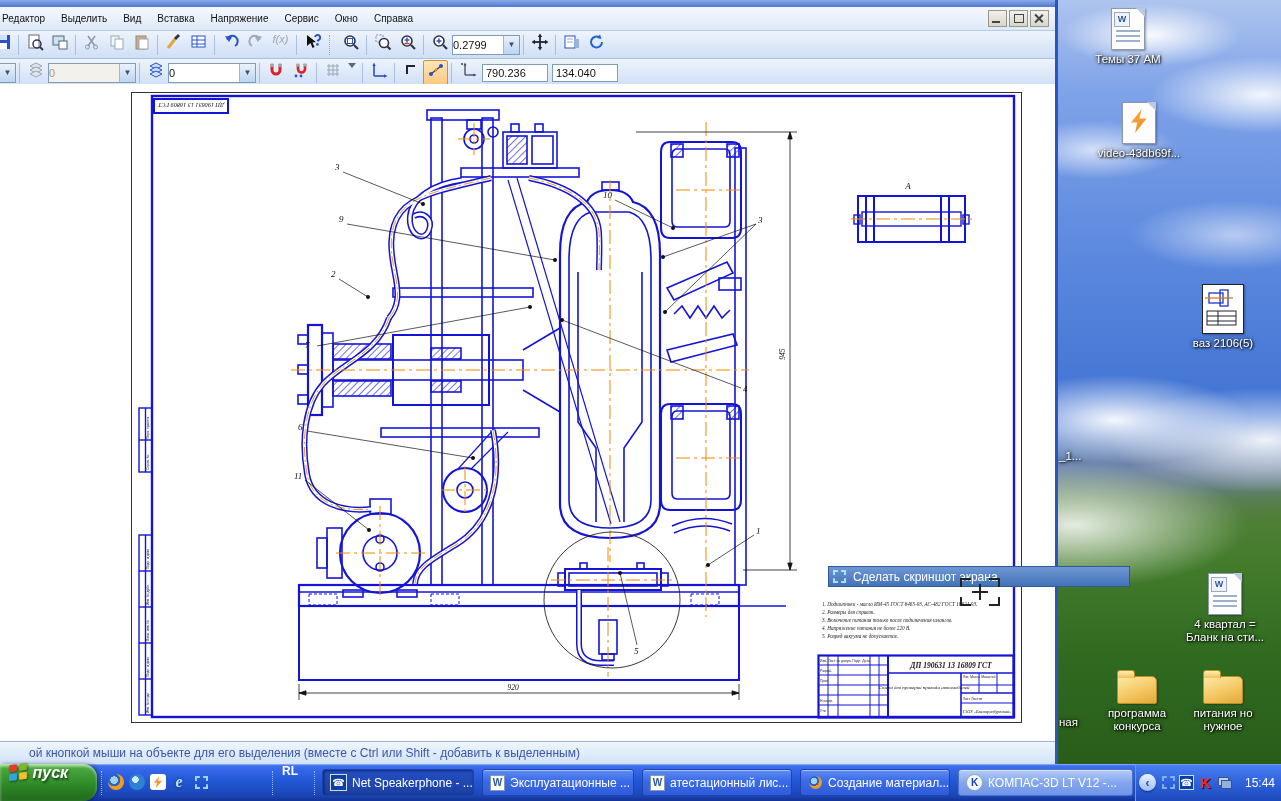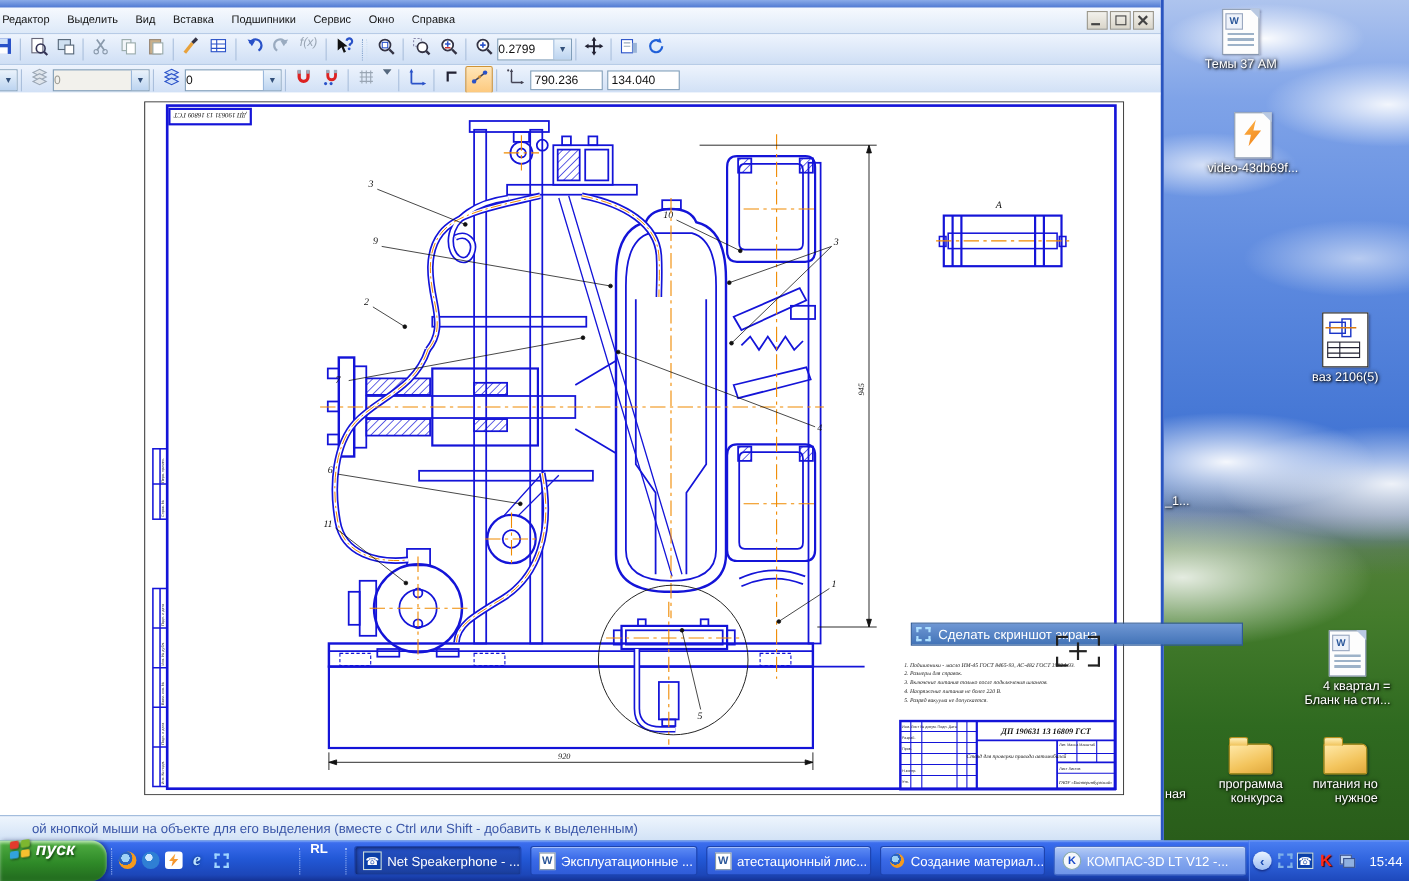--- a/index.html
+++ b/index.html
@@ -11,21 +11,21 @@
       radial-gradient(130px 45px at 1150px 35px, rgba(255,255,255,.95), rgba(255,255,255,0) 70%),
       radial-gradient(160px 55px at 1262px 95px, rgba(255,255,255,.9), rgba(255,255,255,0) 70%),
       radial-gradient(120px 42px at 1095px 150px, rgba(255,255,255,.7), rgba(255,255,255,0) 70%),
       radial-gradient(150px 50px at 1235px 235px, rgba(255,255,255,.55), rgba(255,255,255,0) 70%),
       radial-gradient(180px 60px at 1115px 420px, rgba(255,255,255,.95), rgba(255,255,255,0) 75%),
       radial-gradient(210px 70px at 1265px 440px, rgba(255,255,255,.9), rgba(255,255,255,0) 75%),
       radial-gradient(230px 85px at 1075px 525px, rgba(255,255,255,.85), rgba(255,255,255,0) 75%),
       radial-gradient(300px 70px at 1210px 475px, rgba(105,120,150,.5), rgba(105,120,150,0) 70%),
       linear-gradient(180deg,#aec4ee 0px,#7fa3e8 90px,#5b88de 260px,#3f72d2 420px,#6d87ac 468px,#53803a 500px,#447c2c 560px,#2f6a20 660px,#275818 801px);}
   .dicon{position:absolute;width:86px;display:flex;flex-direction:column;align-items:center;gap:3px;cursor:pointer;}
-  .dlabel{color:#fff;font-size:11.5px;text-align:right;line-height:13px;white-space:pre-line;
+  .dlabel{color:#fff;font-size:11.5px;text-align:center;line-height:13px;white-space:pre-line;
     text-shadow:1px 1px 2px #000,0 0 4px rgba(0,0,0,.9);}
   .dlabel.partial{position:absolute;width:auto;}
   .page{position:relative;width:32px;height:40px;background:#fdfdfd;border:1px solid #8898b0;box-shadow:1px 1px 2px rgba(0,0,40,.35);}
   .page .fold{position:absolute;top:-1px;right:-1px;width:0;height:0;border-left:9px solid transparent;border-top:9px solid #b9c9e2;}
   .page .wmark{position:absolute;left:2px;top:3px;width:14px;height:13px;background:#eef2fa;border:1px solid #9aa8c0;color:#2b579a;font-weight:bold;font-size:9px;line-height:12px;text-align:center;}
   .page .plines{position:absolute;left:4px;right:4px;top:21px;height:14px;background:repeating-linear-gradient(#9db2c8 0 2px,transparent 2px 5px);}
   .page .bolt{position:absolute;left:5px;top:6px;width:22px;height:24px;background:linear-gradient(140deg,#ffb84d,#ef7d12);clip-path:polygon(62% 0,14% 56%,42% 56%,32% 100%,84% 40%,52% 40%);}
   .kpage{position:relative;width:40px;height:48px;background:#fff;border:1.5px solid #222;box-shadow:1px 1px 2px rgba(0,0,40,.35);}
   .folder{position:relative;width:38px;height:26px;background:linear-gradient(160deg,#ffe9a8,#f3c45c 60%,#e0a83c);border:1px solid #b8901e;border-radius:2px 5px 2px 2px;margin-top:8px;box-shadow:1px 1px 2px rgba(0,0,40,.35);}
   .folder::before{content:"";position:absolute;top:-7px;left:-1px;width:16px;height:7px;background:linear-gradient(#ffefb8,#f0c258);border:1px solid #b8901e;border-bottom:none;border-radius:3px 3px 0 0;}
@@ -174,21 +174,21 @@
 
   <div class="app">
     <div class="cap"></div>
 
     <div class="menubar">
       <div class="menuwrap">
         <span class="mitem">Редактор</span>
         <span class="mitem">Выделить</span>
         <span class="mitem">Вид</span>
         <span class="mitem">Вставка</span>
-        <span class="mitem">Подшипники</span>
+        <span class="mitem">Напряжение</span>
         <span class="mitem">Сервис</span>
         <span class="mitem">Окно</span>
         <span class="mitem">Справка</span>
       </div>
       <div class="mdi">
         <span class="mdib">
             <span class="bmin"></span>
           </span>
         <span class="mdib">
             <span class="bres"></span>

